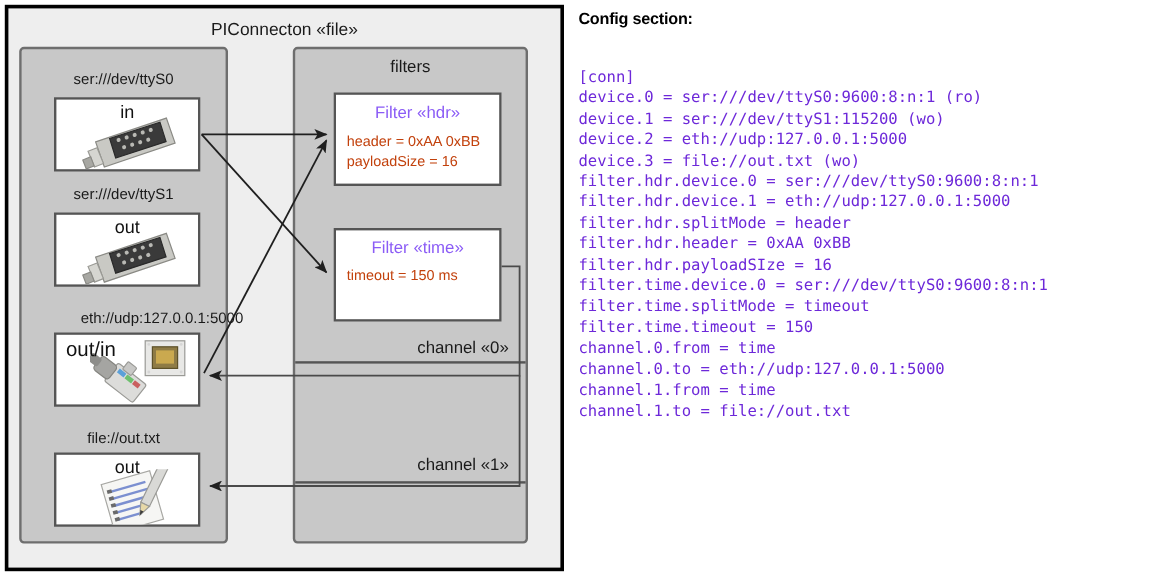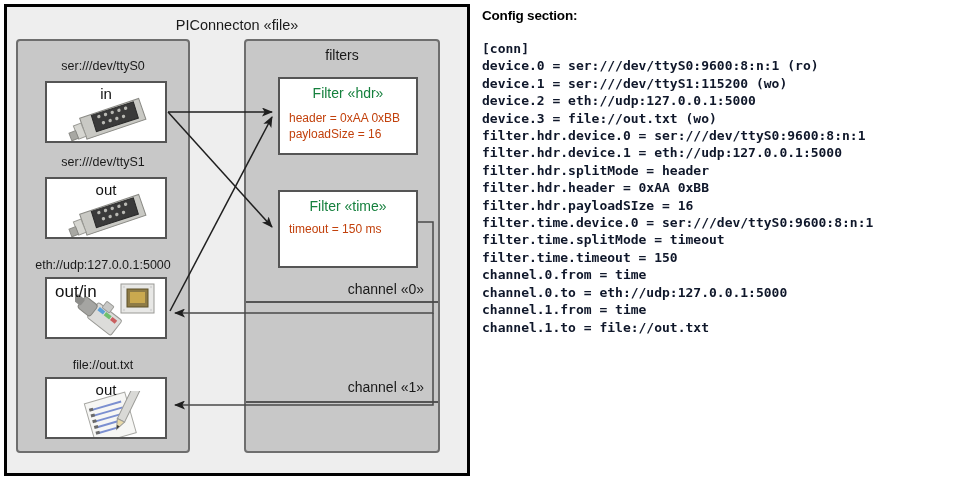--- a/index.html
+++ b/index.html
@@ -58,39 +58,38 @@
   }
   .dev-card-text.left{text-align:left;left:8px;width:auto;font-size:17px;top:3px;}
 
   
   .filter-box{
     position:absolute;background:#ffffff;border:2px solid #555555;
     box-sizing:border-box;
   }
   .filter-title{
     position:absolute;left:0;top:6px;width:100%;text-align:center;
-    font-size:14px;color:#15803d;
+    font-size:14px;color:#8b5cf6;
   }
   .filter-attrs{
     position:absolute;left:9px;top:31px;font-size:12px;color:#c2410c;
     line-height:16px;
   }
   .filter-attrs.single{top:29px;}
 
   
   .config-head{
     position:absolute;left:482px;top:8px;font-size:13.5px;
     font-weight:bold;color:#000000;letter-spacing:-0.2px;
   }
   .config-body{
-    position:absolute;left:482px;top:40px;
+    position:absolute;left:482px;top:56px;
     font-family:"DejaVu Sans Mono", monospace;
-    font-size:13px;line-height:17.4px;color:#0f172a;
+    font-size:13px;line-height:17.4px;color:#6d28d9;
     white-space:pre;
-    font-weight:bold;
   }
 
   
   #wires{position:absolute;left:0;top:0;width:964px;height:484px;pointer-events:none;}
 
   
   .icon{position:absolute;}
 </style>
 </head>
 <body>
@@ -156,21 +155,21 @@
             <circle cx="43" cy="23.6" r="1.7"></circle>
           <circle cx="50" cy="23.2" r="1.7"></circle>
             <circle cx="57" cy="22.8" r="1.7"></circle>
         </g>
         <path d="M6 20 L14 19 L16 33 L8 34 Z" fill="#d6d6d1" stroke="#9a9a95" stroke-width="1"></path>
         <path d="M0 26 L7 25 L8 33 L1 34 Z" fill="#a8a8a3" stroke="#8a8a85" stroke-width="1"></path>
       </g>
     </svg>
   </div>
 
-  <div class="dev-label" style="left:16px;top:258px;width:174px;">eth://udp:127.0.0.1:5000</div>
+  <div class="dev-label" style="left:16px;top:258px;width:174px;padding-left:32px;">eth://udp:127.0.0.1:5000</div>
   <div class="dev-card" style="left:45px;top:277px;width:122px;height:62px;">
     <div class="dev-card-text left">out/in</div>
     <svg class="icon" style="left:28px;top:3px;" width="92" height="58" viewBox="0 0 92 58">
 
       <rect x="46" y="2" width="33" height="29" fill="#e8e8e6" stroke="#9a9a96" stroke-width="1"></rect>
       <rect x="52" y="7" width="21" height="18" fill="#8e7b45" stroke="#5d5128" stroke-width="1"></rect>
       <rect x="55" y="10" width="15" height="11" fill="#caa94f"></rect>
       <g fill="#d6d6d6">
         <circle cx="49" cy="5" r="1.2"></circle>
           <circle cx="76" cy="5" r="1.2"></circle>

